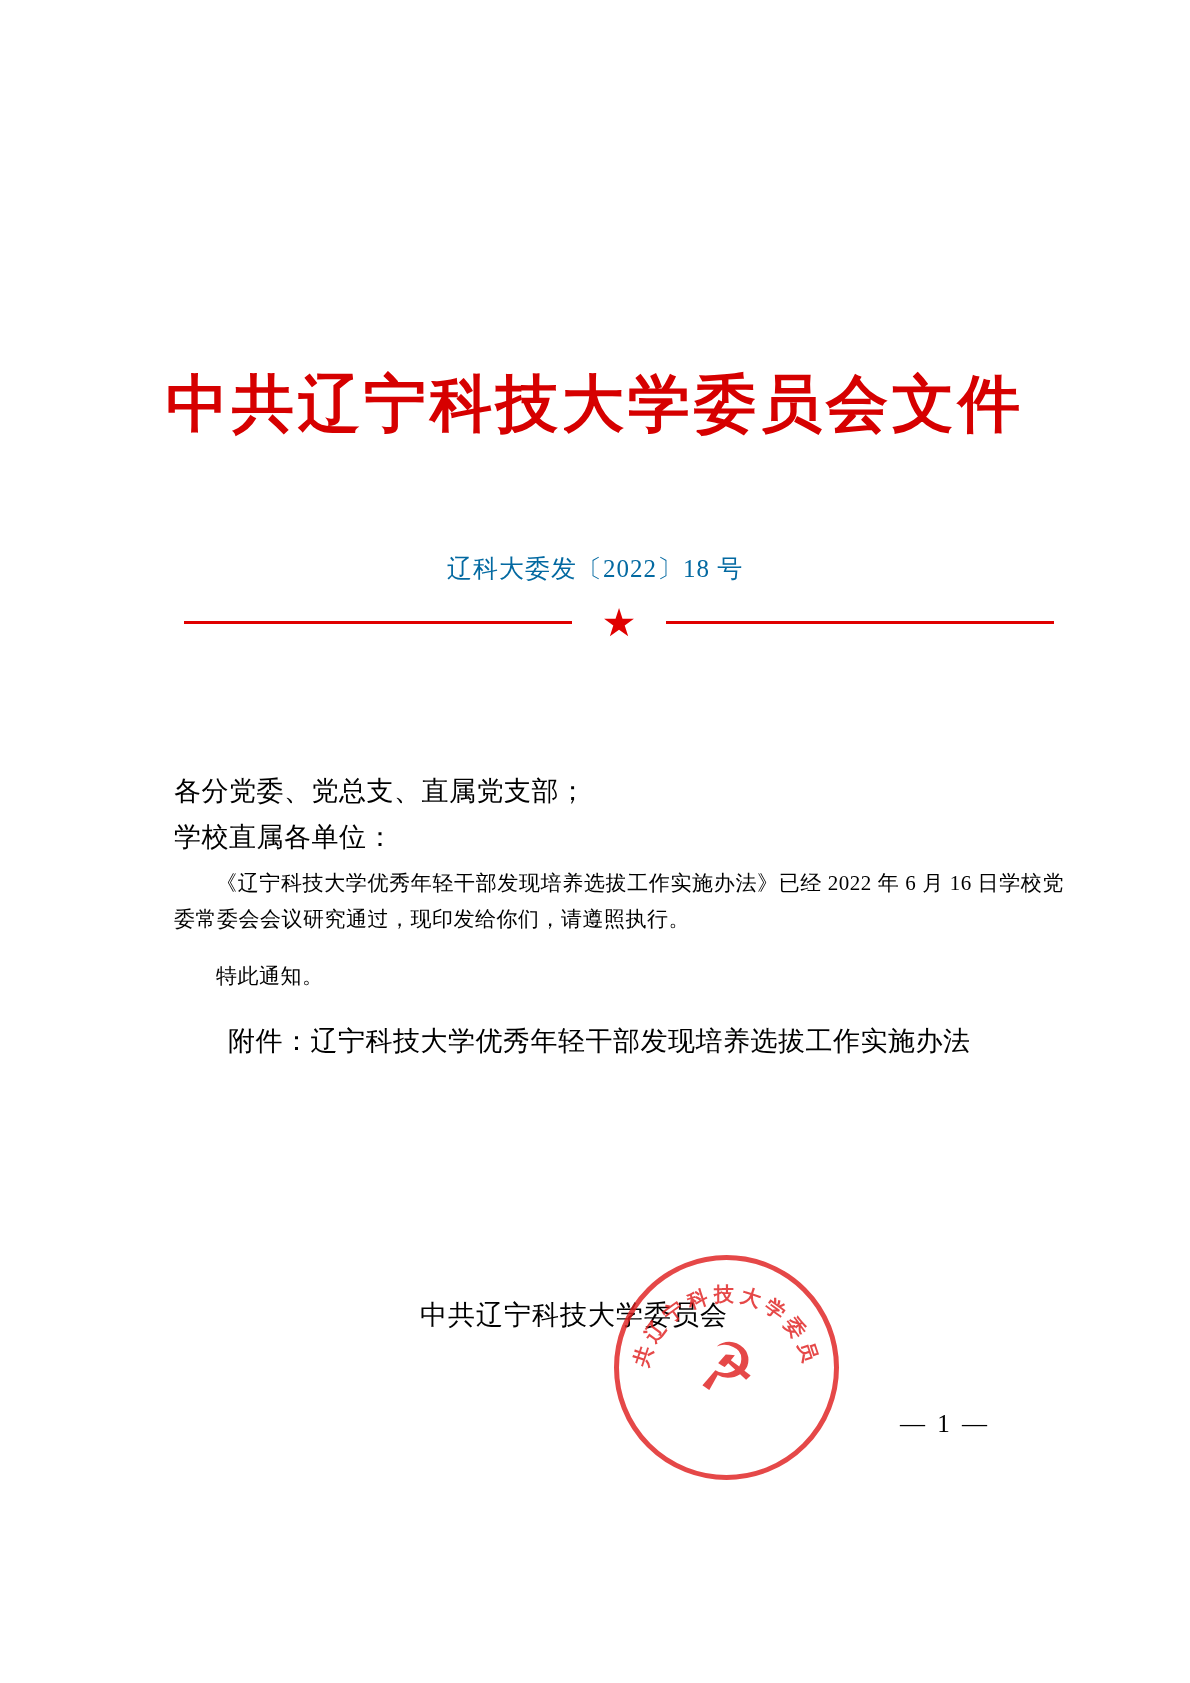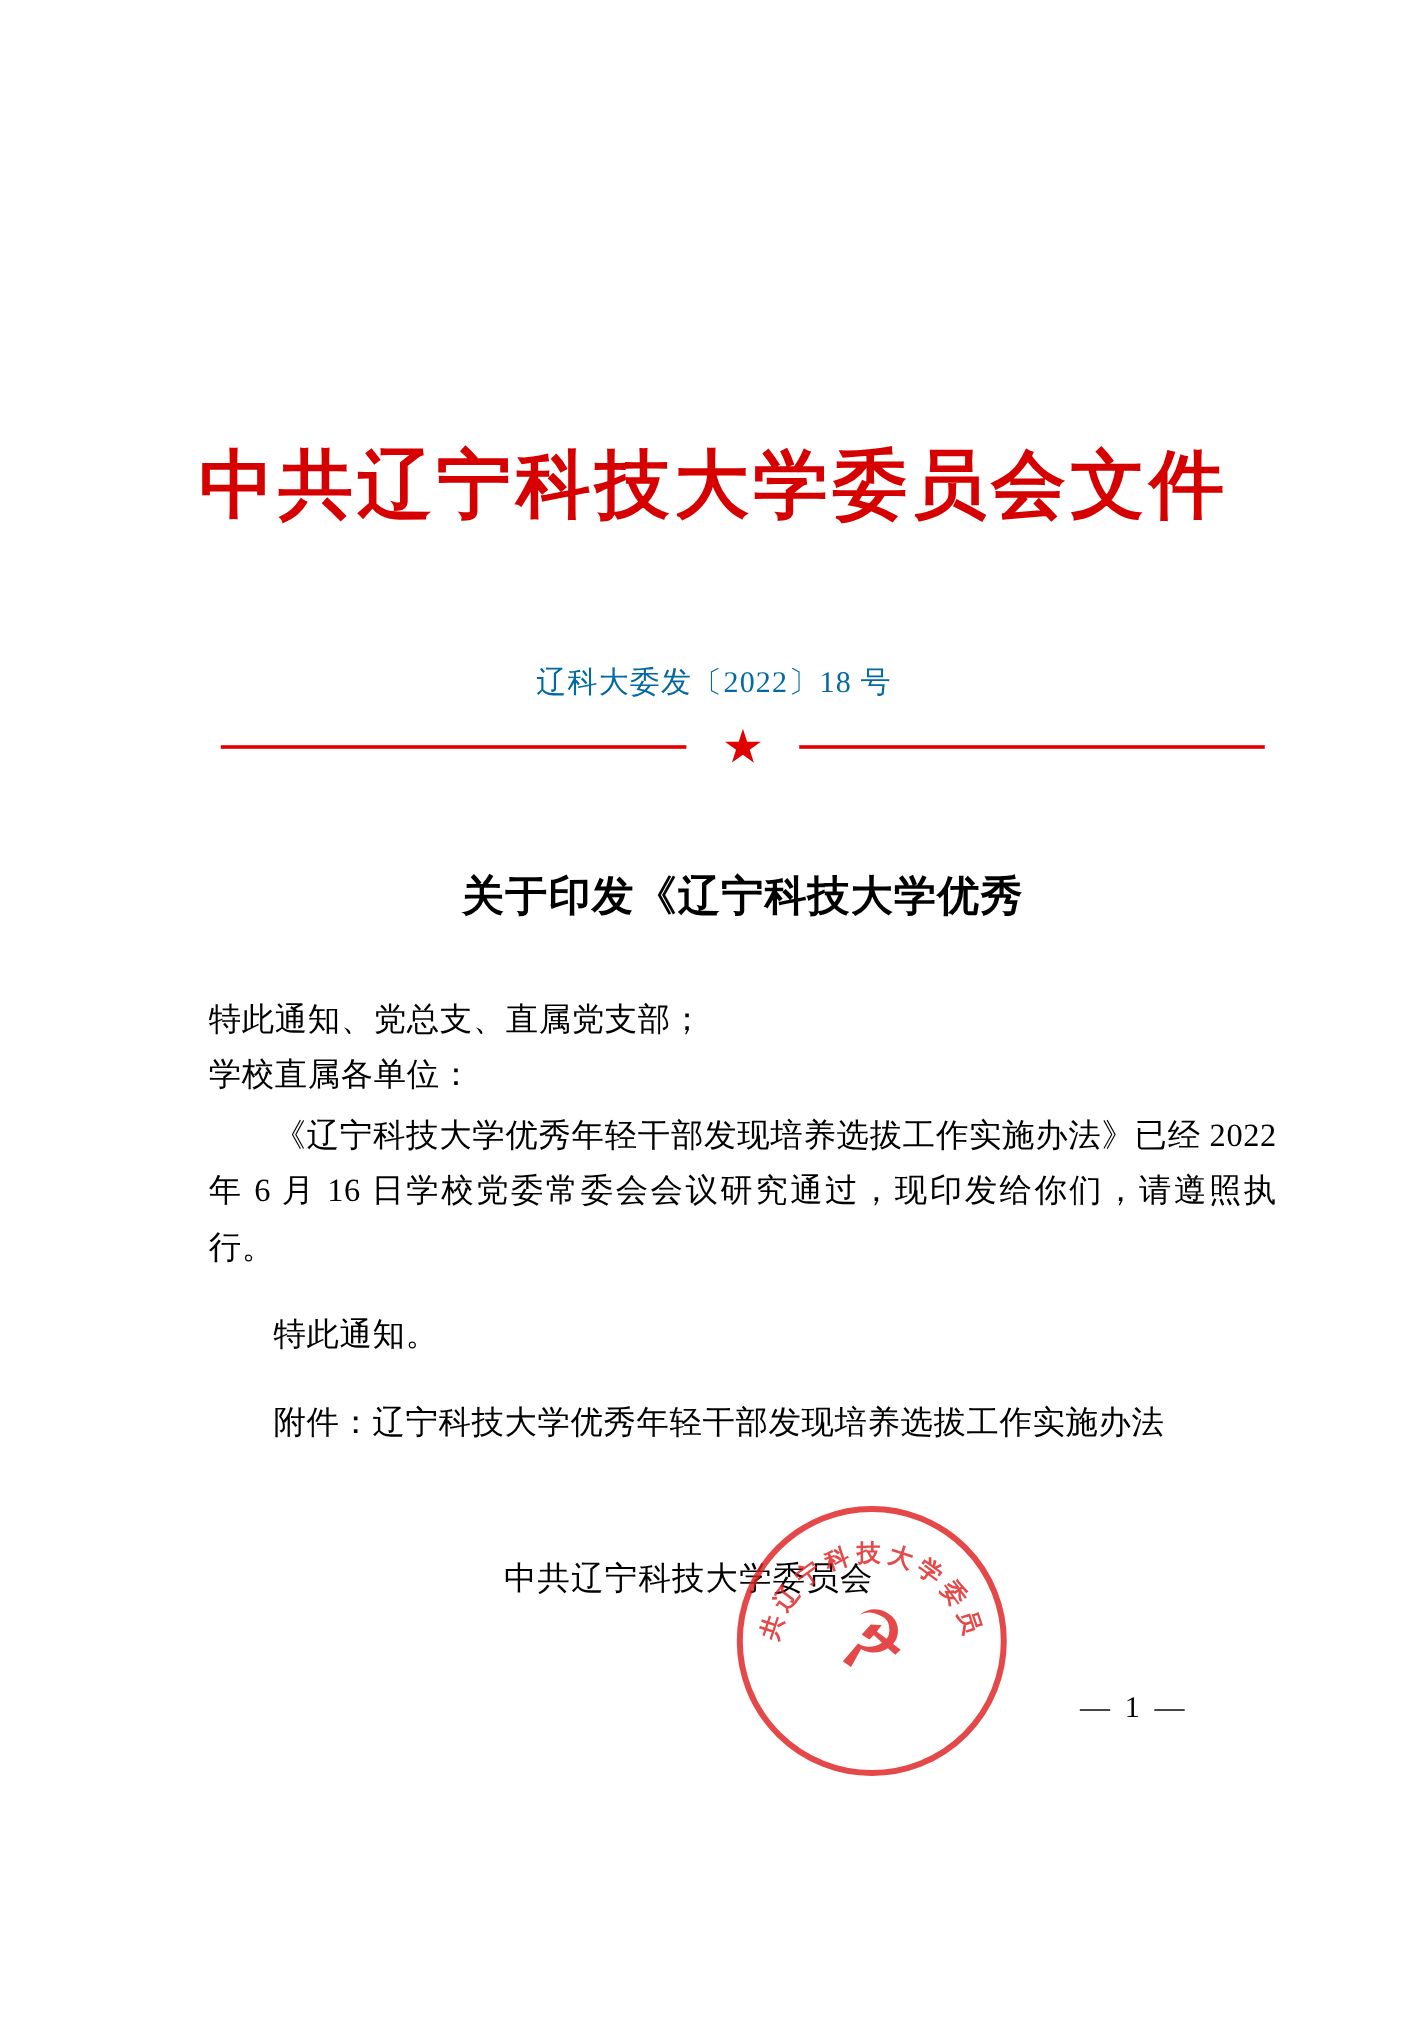--- a/index.html
+++ b/index.html
@@ -91,21 +91,21 @@
     letter-spacing: 1px;
     font-family: "DejaVu Serif", "Liberation Serif", serif;
   }
   .salutation {
     margin-top: 50px;
     font-size: 27px;
     line-height: 1.72;
     letter-spacing: 0.5px;
   }
   .para {
-    font-size: 27px;
+    font-size: 21px;
     line-height: 1.72;
     letter-spacing: 0.5px;
     text-align: justify;
     text-indent: 2em;
     margin-top: 4px;
   }
   .para.gap {
   }
   .attachment {
     font-size: 27px;
@@ -188,25 +188,24 @@
   <div class="doc-number">辽科大委发〔2022〕18 号</div>
 
   <div class="red-rule">
     <div class="line left"></div>
     <div class="star">★</div>
     <div class="line right"></div>
   </div>
 
   <div class="body-block">
     <div class="subject">
-      <div>关于印发《辽宁科技大学优秀</div>
     </div>
 
     <div class="salutation">
-      <div>特此通知、党总支、直属党支部；</div>
+      <div>各分党委、党总支、直属党支部；</div>
       <div>学校直属各单位：</div>
     </div>
 
     <p class="para">《辽宁科技大学优秀年轻干部发现培养选拔工作实施办法》已经 2022 年 6 月 16 日学校党委常委会会议研究通过，现印发给你们，请遵照执行。</p>
 
     <p class="para gap">特此通知。</p>
 
     <p class="attachment">附件：辽宁科技大学优秀年轻干部发现培养选拔工作实施办法</p>
   </div>
 

